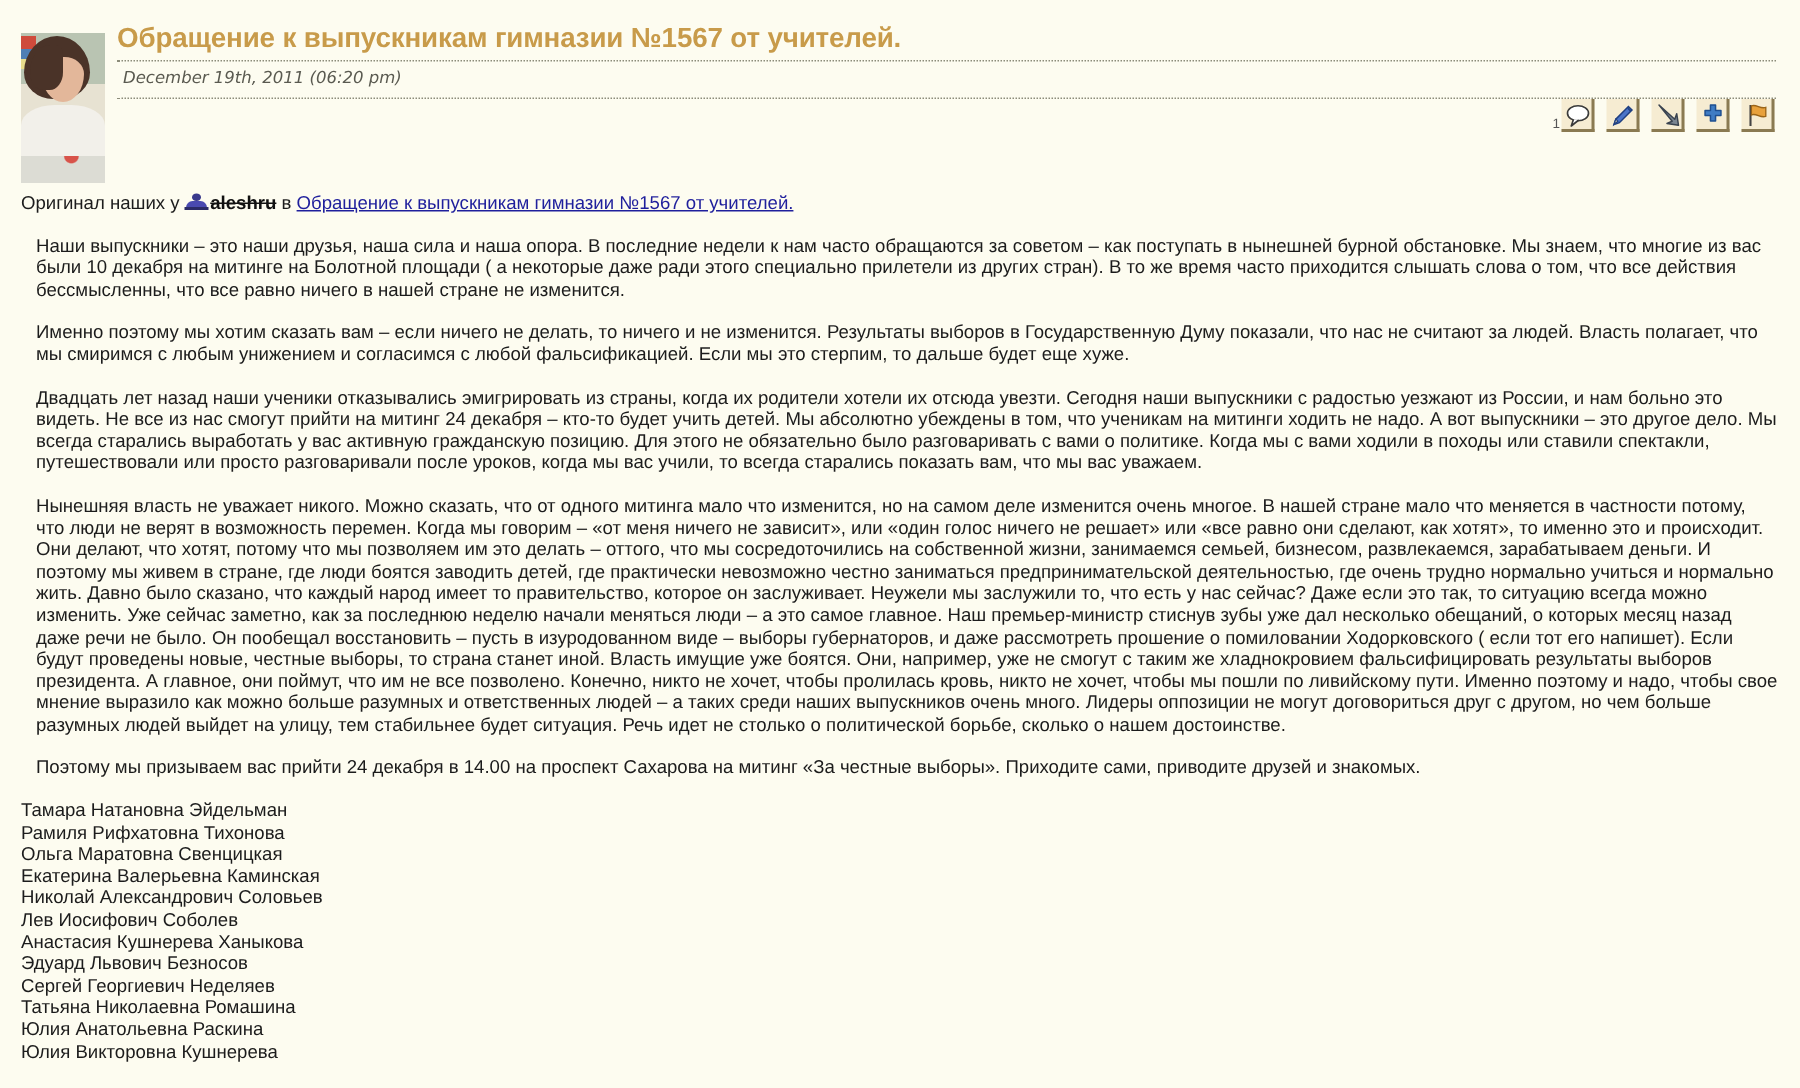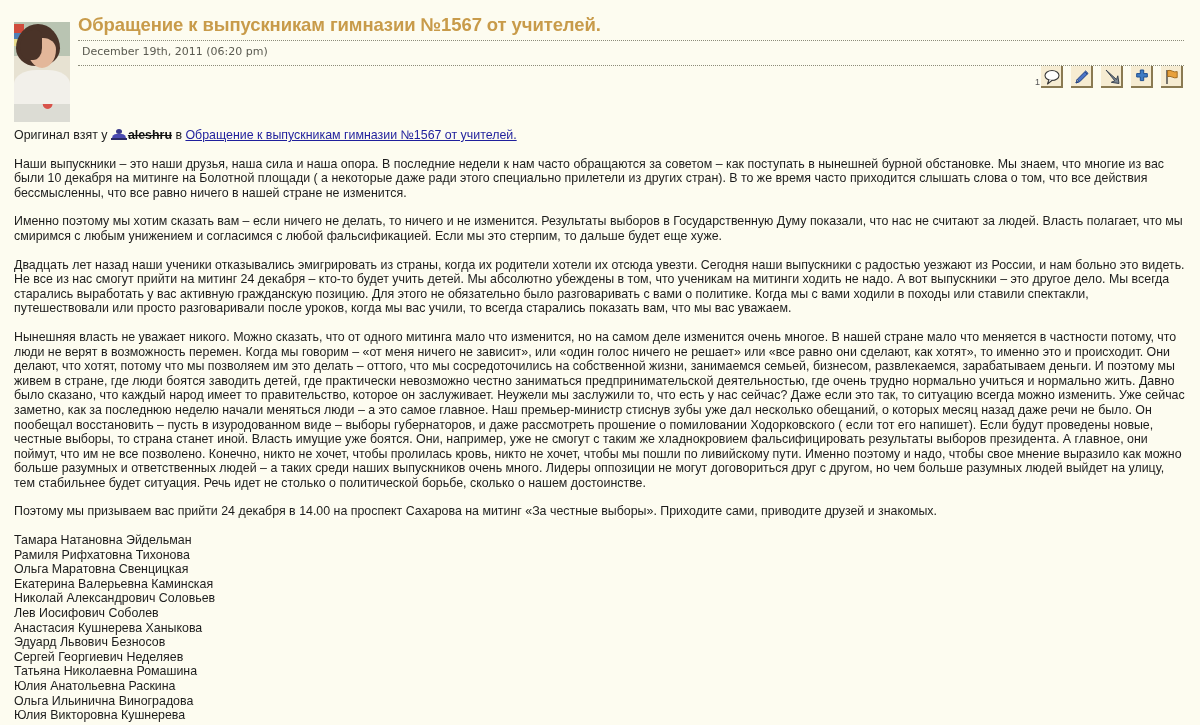--- a/index.html
+++ b/index.html
@@ -105,20 +105,21 @@
     border-top: 1px dotted #8c8c7a;
     border-bottom: 1px dotted #8c8c7a;
   }
   .entry-date {
     position: absolute;
     left: 4px;
     top: 4px;
     font-size: 11px;
     color: #5a5a50;
     font-family: "DejaVu Sans", "Liberation Sans", sans-serif;
+    font-style: italic;
   }
 
   
   .toolbar {
     position: absolute;
     right: 17px;
     top: 66px;
     display: flex;
     align-items: flex-end;
     gap: 8px;
@@ -149,21 +150,21 @@
     position: absolute;
     left: 14px;
     top: 128px;
     width: 1172px;
     font-size: 12.4px;
     line-height: 14.6px;
     color: #1c1c1c;
     font-family: "Liberation Sans", "DejaVu Sans", sans-serif;
   }
   .entry-body p {
-    margin: 0 0 14px 0;
+    margin: 0 0 14px 10px;
     text-align: left;
   }
   .repost-line {
     margin: 0 0 14px 0;
     font-size: 12.4px;
   }
   .repost-line a {
     color: #1f1f9c;
     text-decoration: underline;
   }
@@ -269,39 +270,38 @@
           <path d="M5.6 3.6 C9 2.2 11.5 6 15.2 4.6 L15.2 10.6 C11.5 12 9 8.2 5.6 9.6 Z" fill="#e8a13c" stroke="#9a6418" stroke-width="0.9"></path>
         </svg>
       </div>
 
     </div>
   </div>
 
   <div class="entry-body">
 
     <div class="repost-line">
-      <span>Оригинал взят у </span><span class="ljuser"><span class="ljuser-icon"><span class="head"></span><span class="body"></span><span class="base"></span></span><span>aleshru</span></span><span> в </span><a href="#">Обращение к выпускникам гимназии №1567 от учителей.</a>
+      <span>Оригинал наших у </span><span class="ljuser"><span class="ljuser-icon"><span class="head"></span><span class="body"></span><span class="base"></span></span><span>aleshru</span></span><span> в </span><a href="#">Обращение к выпускникам гимназии №1567 от учителей.</a>
     </div>
 
     <p>Наши выпускники – это наши друзья, наша сила и наша опора. В последние недели к нам часто обращаются за советом – как поступать в нынешней бурной обстановке. Мы знаем, что многие из вас были 10 декабря на митинге на Болотной площади ( а некоторые даже ради этого специально прилетели из других стран). В то же время часто приходится слышать слова о том, что все действия бессмысленны, что все равно ничего в нашей стране не изменится.</p>
     <p>Именно поэтому мы хотим сказать вам – если ничего не делать, то ничего и не изменится. Результаты выборов в Государственную Думу показали, что нас не считают за людей. Власть полагает, что мы смиримся с любым унижением и согласимся с любой фальсификацией. Если мы это стерпим, то дальше будет еще хуже.</p>
     <p>Двадцать лет назад наши ученики отказывались эмигрировать из страны, когда их родители хотели их отсюда увезти. Сегодня наши выпускники с радостью уезжают из России, и нам больно это видеть. Не все из нас смогут прийти на митинг 24 декабря – кто-то будет учить детей. Мы абсолютно убеждены в том, что ученикам на митинги ходить не надо. А вот выпускники – это другое дело. Мы всегда старались выработать у вас активную гражданскую позицию. Для этого не обязательно было разговаривать с вами о политике. Когда мы с вами ходили в походы или ставили спектакли, путешествовали или просто разговаривали после уроков, когда мы вас учили, то всегда старались показать вам, что мы вас уважаем.</p>
     <p>Нынешняя власть не уважает никого. Можно сказать, что от одного митинга мало что изменится, но на самом деле изменится очень многое. В нашей стране мало что меняется в частности потому, что люди не верят в возможность перемен. Когда мы говорим – «от меня ничего не зависит», или «один голос ничего не решает» или «все равно они сделают, как хотят», то именно это и происходит. Они делают, что хотят, потому что мы позволяем им это делать – оттого, что мы сосредоточились на собственной жизни, занимаемся семьей, бизнесом, развлекаемся, зарабатываем деньги. И поэтому мы живем в стране, где люди боятся заводить детей, где практически невозможно честно заниматься предпринимательской деятельностью, где очень трудно нормально учиться и нормально жить. Давно было сказано, что каждый народ имеет то правительство, которое он заслуживает. Неужели мы заслужили то, что есть у нас сейчас? Даже если это так, то ситуацию всегда можно изменить. Уже сейчас заметно, как за последнюю неделю начали меняться люди – а это самое главное. Наш премьер-министр стиснув зубы уже дал несколько обещаний, о которых месяц назад даже речи не было. Он пообещал восстановить – пусть в изуродованном виде – выборы губернаторов, и даже рассмотреть прошение о помиловании Ходорковского ( если тот его напишет). Если будут проведены новые, честные выборы, то страна станет иной. Власть имущие уже боятся. Они, например, уже не смогут с таким же хладнокровием фальсифицировать результаты выборов президента. А главное, они поймут, что им не все позволено. Конечно, никто не хочет, чтобы пролилась кровь, никто не хочет, чтобы мы пошли по ливийскому пути. Именно поэтому и надо, чтобы свое мнение выразило как можно больше разумных и ответственных людей – а таких среди наших выпускников очень много. Лидеры оппозиции не могут договориться друг с другом, но чем больше разумных людей выйдет на улицу, тем стабильнее будет ситуация. Речь идет не столько о политической борьбе, сколько о нашем достоинстве.</p>
     <p>Поэтому мы призываем вас прийти 24 декабря в 14.00 на проспект Сахарова на митинг «За честные выборы». Приходите сами, приводите друзей и знакомых.</p>
 
     <div class="signatures">
       <div>Тамара Натановна Эйдельман</div>
       <div>Рамиля Рифхатовна Тихонова</div>
       <div>Ольга Маратовна Свенцицкая</div>
       <div>Екатерина Валерьевна Каминская</div>
       <div>Николай Александрович Соловьев</div>
       <div>Лев Иосифович Соболев</div>
       <div>Анастасия Кушнерева Ханыкова</div>
       <div>Эдуард Львович Безносов</div>
       <div>Сергей Георгиевич Неделяев</div>
       <div>Татьяна Николаевна Ромашина</div>
       <div>Юлия Анатольевна Раскина</div>
-      <div>Ольга Ильинична Виноградова</div>
       <div>Юлия Викторовна Кушнерева</div>
     </div>
 
   </div>
 </div>
 
 </body></html>

